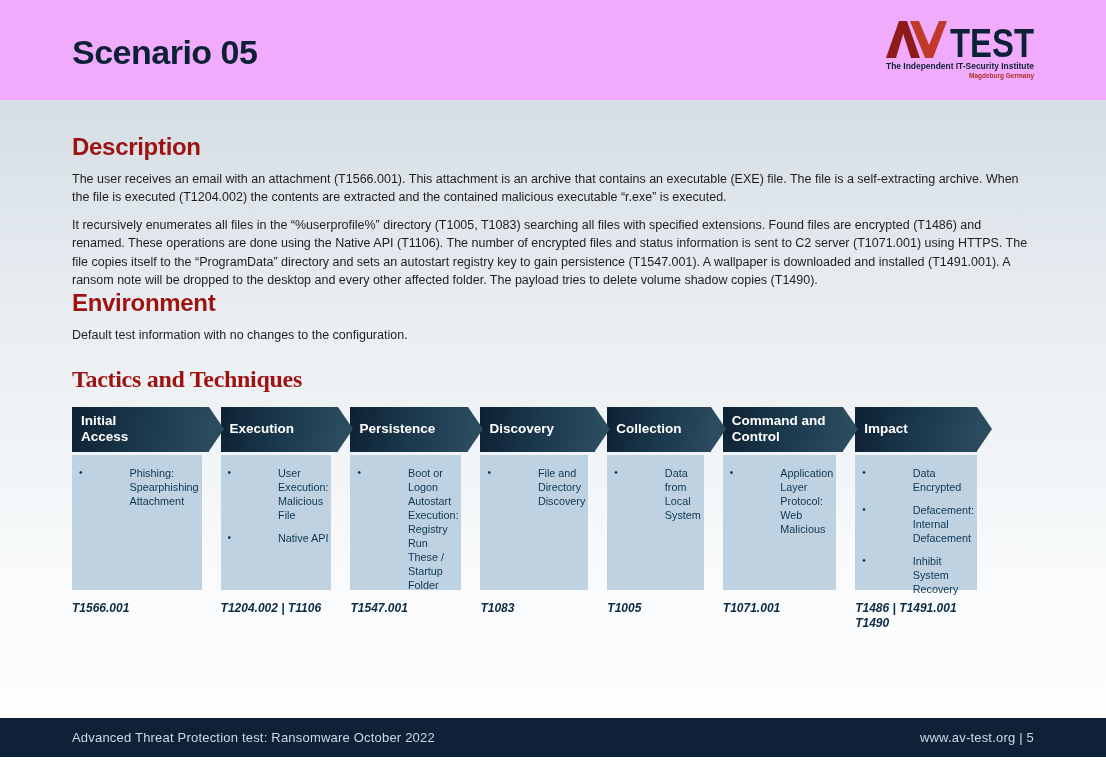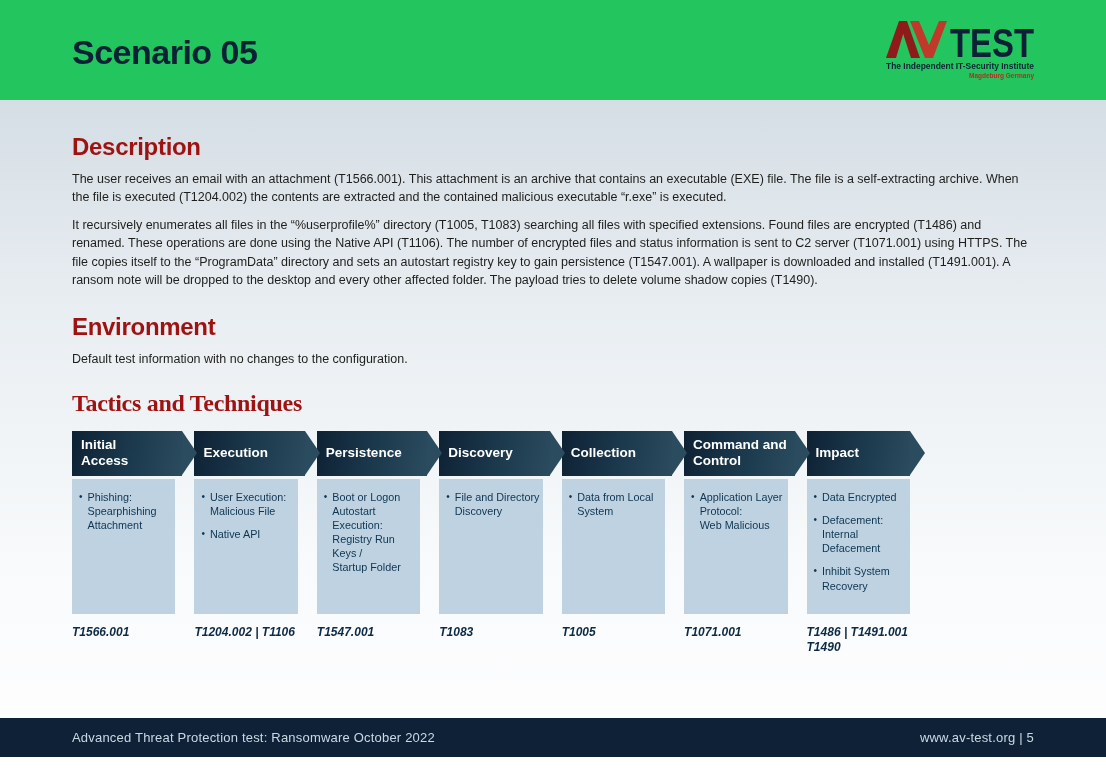--- a/index.html
+++ b/index.html
@@ -1,45 +1,45 @@
 <!DOCTYPE html>
 <html><head>
 <meta charset="utf-8">
 <style>
   * { margin:0; padding:0; box-sizing:border-box; }
   html,body { background:#ffffff; }
   body { font-family:"Liberation Sans", sans-serif; }
   .slide { position:relative; width:1106px; height:772px; background:#ffffff; overflow:hidden; }
 
   
-  .top-header { height:100px; background:#22c55e; position:relative; }
+  .top-header { height:100px; background:#f0abfc; position:relative; }
   .page-title { position:absolute; left:72px; top:33px; font-size:34px; font-weight:700; letter-spacing:-0.5px; color:#0d2136; }
   .logo { position:absolute; right:70px; top:18px; width:152px; height:64px; }
 
   
   .content { height:618px; background:linear-gradient(to bottom, #d5dee5 0%, #e9eef2 35%, #f8fafb 75%, #fdfdfe 100%); padding:0 72px; overflow:hidden; }
   .section-heading { font-size:24px; font-weight:700; color:#9e1312; letter-spacing:-0.3px; }
   .h-desc { padding-top:33px; }
-  .h-env  { margin-top:24px; }
+  .h-env  { }
   .h-tact { margin-top:22px;font-family:Liberation Serif, serif; }
   .body-text { margin-top:9px; font-size:12.5px; line-height:1.45; color:#1e1e1c; max-width:962px; }
   .para2 { margin-top:10px; }
 
   
   .chain { display:flex; gap:19px; width:838px; margin-top:14px; }
   .col { flex:1; position:relative; display:flex; flex-direction:column; }
   .col-header { position:relative; height:45px; width:calc(100% + 7px); background:linear-gradient(100deg, #0e2134 0%, #1c3a4e 55%, #2b4b5e 100%);
     color:#ffffff; display:flex; align-items:center; padding-left:9px; font-size:13.5px; font-weight:600; line-height:1.22; white-space:pre-line; }
   .col:last-child .col-header { width:100%; }
   .col-header::after { content:''; position:absolute; left:100%; top:0; width:0; height:0;
     border-top:22.5px solid transparent; border-bottom:22.5px solid transparent; border-left:15px solid #2b4b5e; }
   .col-body { margin-top:3px; background:#bed2e1; height:135px; padding:11px 3px 0 7px; }
   .bullet-item { display:flex; gap:5px; margin-bottom:9px; color:#0e3552; font-size:10.8px; line-height:1.3; font-weight:500; }
   .bullet { font-size:10px; line-height:1.45; }
-  .bullet-text { white-space:pre-line; }
+  .bullet-text { white-space:pre-line;margin-left:42px; }
   .col-ids { margin-top:11px; font-size:12px; font-weight:700; color:#0d2a45; white-space:pre-line; line-height:1.25;font-style:italic; }
 
   
   .footer { height:39px; background:#0f2137; display:flex; align-items:center; justify-content:space-between; padding:16px 72px; }
   .footer span { color:#c9d9e4; font-size:13px; letter-spacing:0.2px; }
   .bottom-strip { height:15px; background:#ffffff; }
 </style>
 </head>
 <body>
 
@@ -99,21 +99,21 @@
           </div>
           <div class="col-ids">T1204.002 | T1106</div>
         </div>
         <div class="col" style="z-index: 5;">
           <div class="col-header">Persistence</div>
           <div class="col-body">
             <div class="bullet-item">
               <span class="bullet">•</span>
               <span class="bullet-text">Boot or Logon
 Autostart Execution:
-Registry Run Keys /
+Registry Run These /
 Startup Folder</span>
             </div>
           </div>
           <div class="col-ids">T1547.001</div>
         </div>
         <div class="col" style="z-index: 4;">
           <div class="col-header">Discovery</div>
           <div class="col-body">
             <div class="bullet-item">
               <span class="bullet">•</span>

